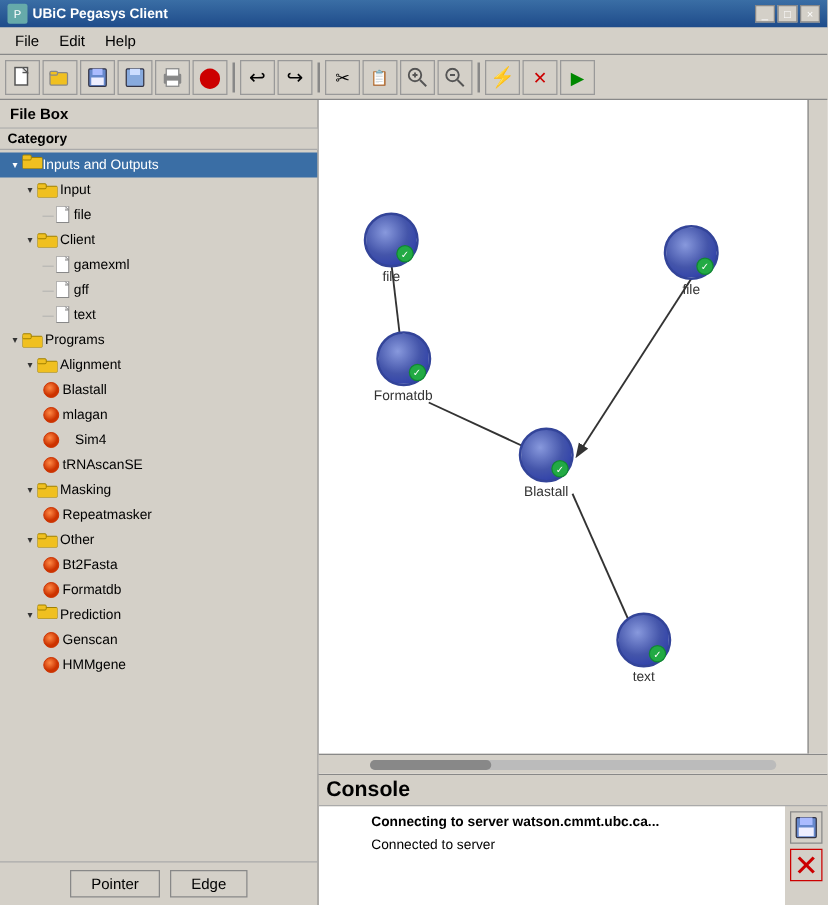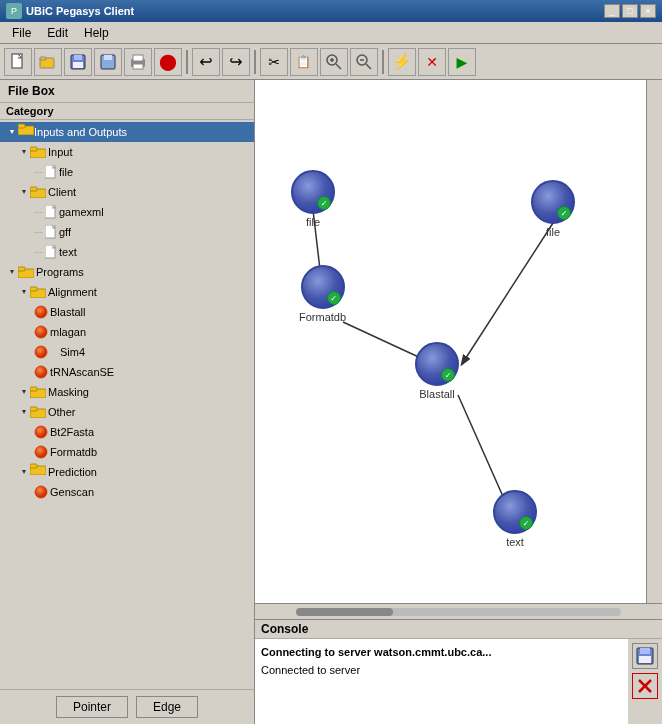--- a/index.html
+++ b/index.html
@@ -239,35 +239,35 @@
       border-top: 1px solid #888;
       background: #d4d0c8;
       display: flex;
       flex-direction: column;
     }
     .console-title {
       background: #d4d0c8;
       border-bottom: 1px solid #aaa;
       padding: 2px 6px;
       font-weight: bold;
-      font-size: 12px;
+      font-size: 17px;
     }
     .console-body {
       display: flex;
       flex: 1;
       overflow: hidden;
     }
     .console-text {
       flex: 1;
       background: white;
       padding: 4px 6px;
       font-size: 11px;
       overflow-y: auto;
     }
-    .console-text p { line-height: 18px; }
+    .console-text p { line-height: 18px; margin-left: 36px; }
     .console-text p.bold { font-weight: bold; }
     .console-actions {
       display: flex;
       flex-direction: column;
       gap: 4px;
       padding: 4px;
       align-items: center;
     }
     .console-btn {
       width: 26px; height: 26px;
@@ -543,20 +543,35 @@
         <span class="tree-arrow">▾</span>
         <span style="display:inline-flex;align-items:center;gap:2px">
           <svg width="16" height="12" viewBox="0 0 16 12">
               <rect x="0" y="3" width="16" height="9" rx="1" fill="#f0c020" stroke="#a08000" stroke-width="0.8"></rect>
               <rect x="0" y="1" width="7" height="4" rx="1" fill="#f0c020" stroke="#a08000" stroke-width="0.8"></rect>
             </svg>
           <span>Masking</span>
         </span>
       </div>
 
+      <div class="tree-item">
+        <span class="tree-indent" style="width:32px"></span>
+        <span style="display:inline-flex;align-items:center;gap:2px">
+          <svg width="14" height="14" viewBox="0 0 14 14">
+              <circle cx="7" cy="7" r="6" fill="url(#prog5)" stroke="#cc3300" stroke-width="0.8"></circle>
+              <defs>
+                <radialGradient id="prog5" cx="40%" cy="35%">
+                  <stop offset="0%" stop-color="#ff8844"></stop>
+                  <stop offset="100%" stop-color="#cc3300"></stop>
+                </radialGradient>
+              </defs>
+            </svg>
+          <span>Repeatmasker</span>
+        </span>
+      </div>
 
       <div class="tree-item">
         <span class="tree-indent" style="width:16px"></span>
         <span class="tree-arrow">▾</span>
         <span style="display:inline-flex;align-items:center;gap:2px">
           <svg width="16" height="12" viewBox="0 0 16 12">
               <rect x="0" y="3" width="16" height="9" rx="1" fill="#f0c020" stroke="#a08000" stroke-width="0.8"></rect>
               <rect x="0" y="1" width="7" height="4" rx="1" fill="#f0c020" stroke="#a08000" stroke-width="0.8"></rect>
             </svg>
           <span>Other</span>
@@ -617,20 +632,35 @@
                 <radialGradient id="prog9" cx="40%" cy="35%">
                   <stop offset="0%" stop-color="#ff8844"></stop>
                   <stop offset="100%" stop-color="#cc3300"></stop>
                 </radialGradient>
               </defs>
             </svg>
           <span>Genscan</span>
         </span>
       </div>
 
+      <div class="tree-item">
+        <span class="tree-indent" style="width:32px"></span>
+        <span style="display:inline-flex;align-items:center;gap:2px">
+          <svg width="14" height="14" viewBox="0 0 14 14">
+              <circle cx="7" cy="7" r="6" fill="url(#prog10)" stroke="#cc3300" stroke-width="0.8"></circle>
+              <defs>
+                <radialGradient id="prog10" cx="40%" cy="35%">
+                  <stop offset="0%" stop-color="#ff8844"></stop>
+                  <stop offset="100%" stop-color="#cc3300"></stop>
+                </radialGradient>
+              </defs>
+            </svg>
+          <span>HMMgene</span>
+        </span>
+      </div>
 
     </div>
 
     <div class="toolbox-footer">
       <button class="footer-btn">Pointer</button>
       <button class="footer-btn">Edge</button>
     </div>
   </div>
 
   <div style="flex:1; display:flex; flex-direction:column;">

